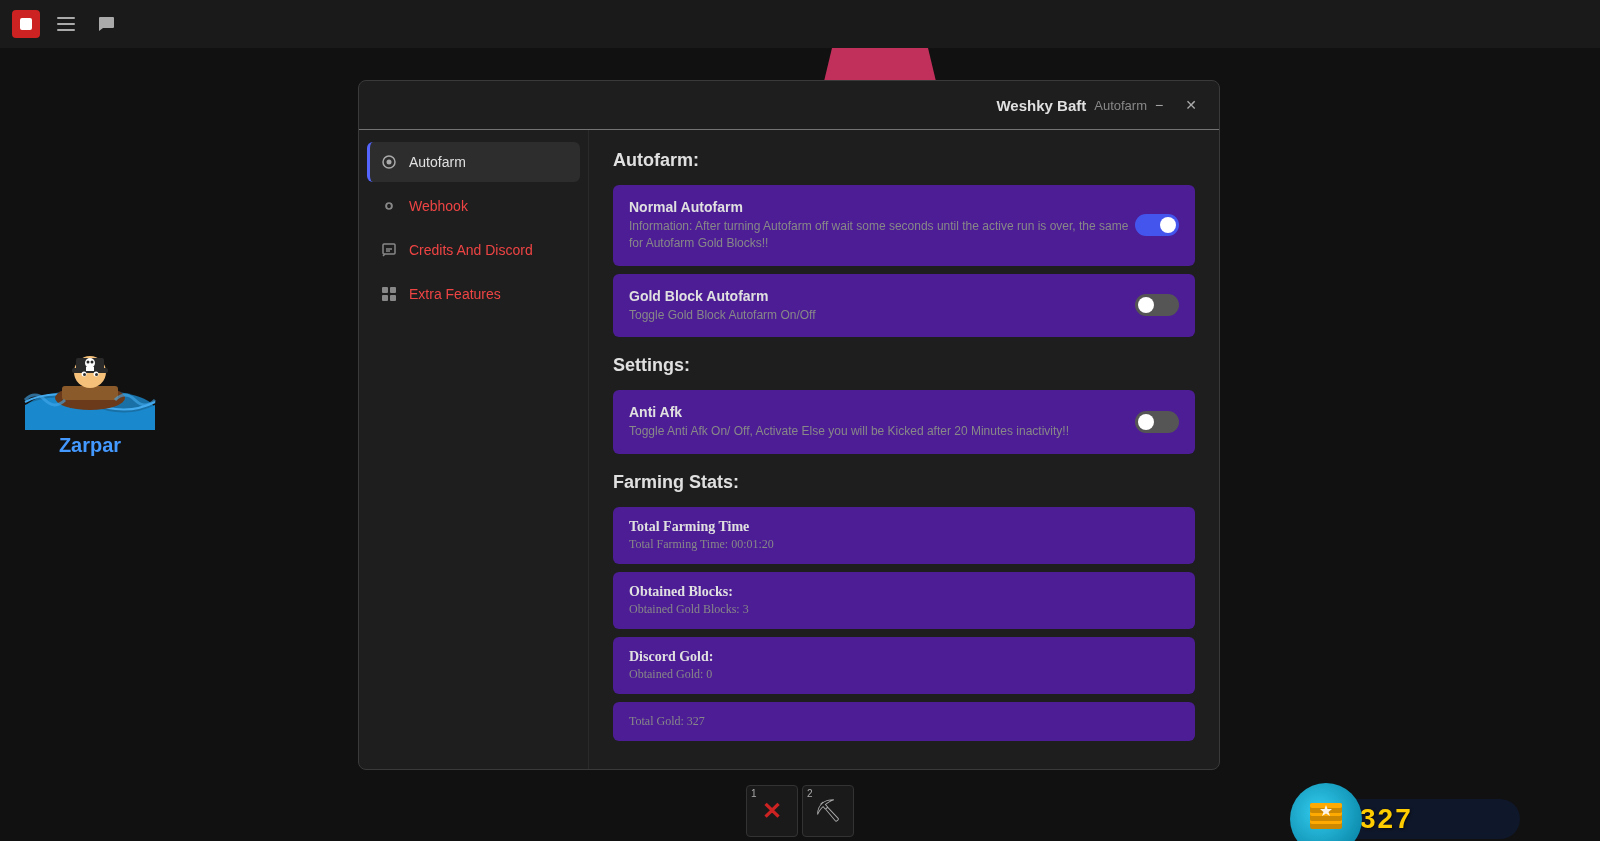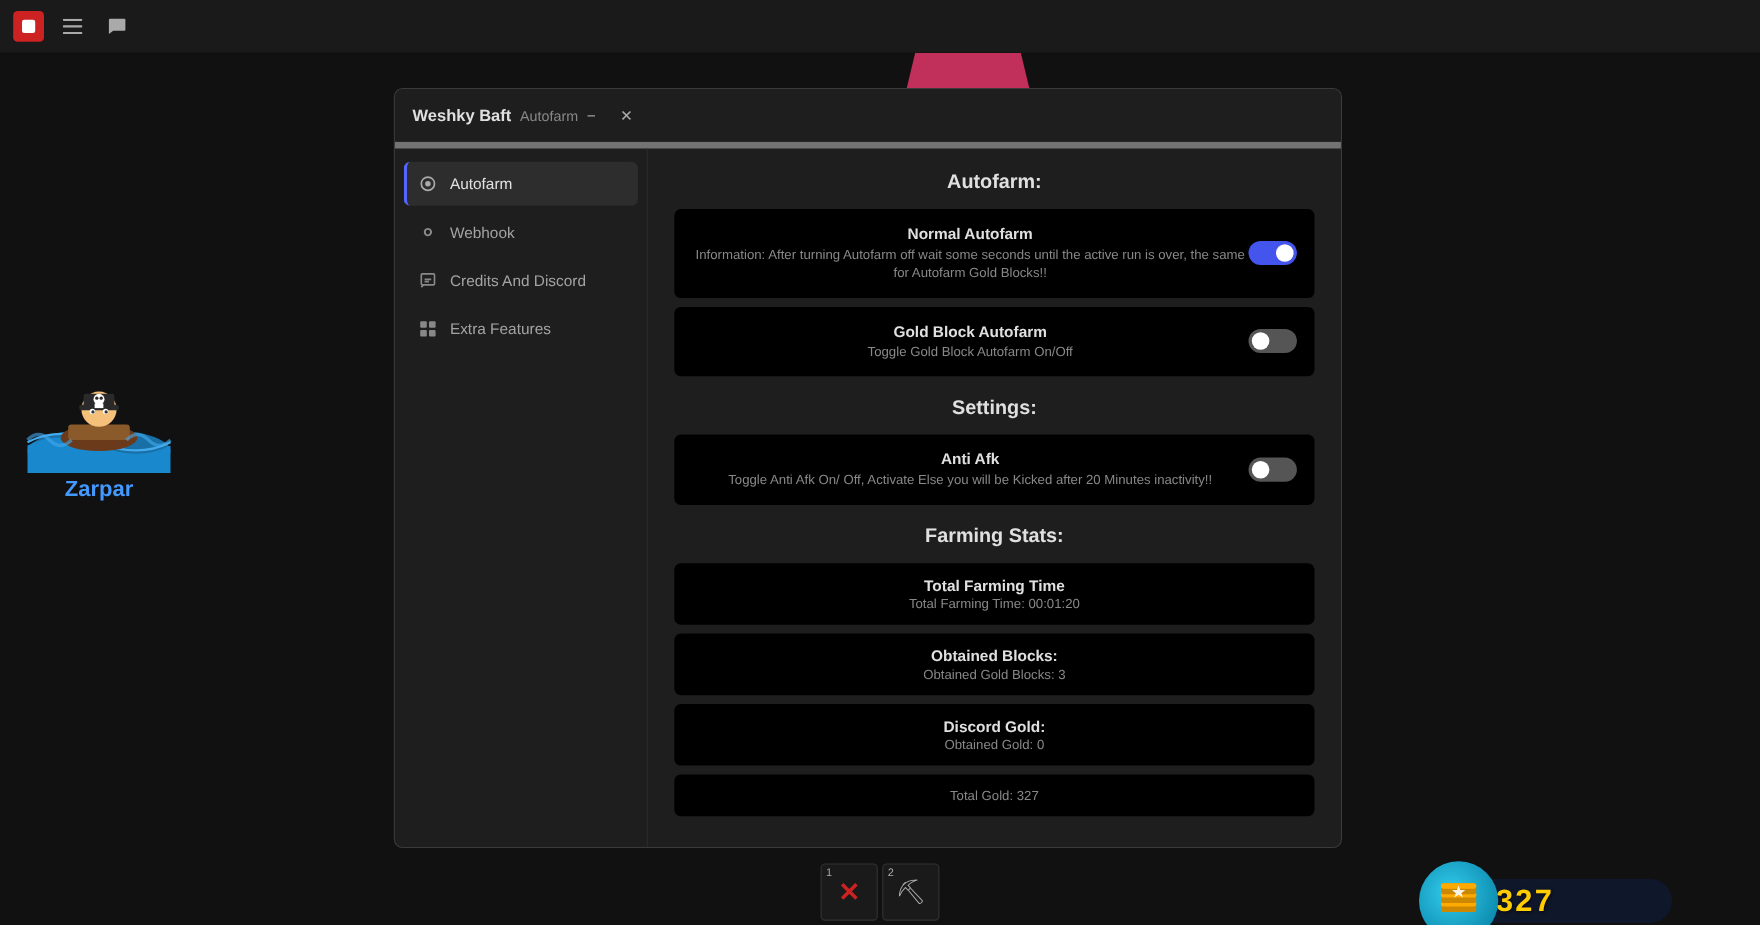--- a/index.html
+++ b/index.html
@@ -87,23 +87,23 @@
       background: #1e1e1e;
       border-radius: 8px;
       border: 1px solid #3a3a3a;
       z-index: 5;
     }
 
     
     .window-titlebar {
       display: flex;
       align-items: center;
-      justify-content: flex-start;
+      justify-content: flex-end;
       padding: 12px 16px;
-      border-bottom: 6px solid #737373;
+      border-bottom: 1px solid #737373;
     }
     .window-title {
       display: flex;
       align-items: center;
       gap: 8px;
     }
     .window-title-main {
       color: #e0e0e0;
       font-size: 15px;
       font-weight: 600;
@@ -140,21 +140,21 @@
       border-right: 1px solid #2a2a2a;
       flex-shrink: 0;
     }
     .sidebar-item {
       display: flex;
       align-items: center;
       gap: 10px;
       padding: 10px 12px;
       border-radius: 6px;
       cursor: pointer;
-      color: #a3a3a3;
+      color: #ef4444;
       font-size: 14px;
       margin-bottom: 4px;
     }
     .sidebar-item.active {
       background: #2d2d2d;
       color: #e0e0e0;
       border-left: 3px solid #5566ff;
       padding-left: 9px;
     }
     .sidebar-item .si-icon {
@@ -162,34 +162,33 @@
       display: flex; align-items: center; justify-content: center;
       font-size: 15px;
       flex-shrink: 0;
     }
 
     
     .content-area {
       flex: 1;
       padding: 20px 24px;
       overflow-y: auto;
-      text-align: center;
     }
 
     
     .section-header {
       color: #e0e0e0;
       font-size: 18px;
       font-weight: 700;
       margin-bottom: 14px;
     }
 
     
     .card {
-      background: #000000;
+      background: #4c1d95;
       border-radius: 6px;
       padding: 14px 16px;
       margin-bottom: 8px;
       display: flex;
       align-items: center;
       justify-content: space-between;
     }
     .card-left {
       flex: 1;
     }
@@ -232,24 +231,25 @@
     .toggle-off .toggle-track {
       background: #555;
     }
     .toggle-off .toggle-thumb {
       right: auto;
       left: 3px;
     }
 
     
     .stat-card {
-      background: #000000;
+      background: #4c1d95;
       border-radius: 6px;
       padding: 12px 16px;
       margin-bottom: 8px;
+      font-family: Liberation Serif, serif;
     }
     .stat-title {
       color: #e0e0e0;
       font-size: 14px;
       font-weight: 600;
       margin-bottom: 2px;
     }
     .stat-value {
       color: #888;
       font-size: 12px;

